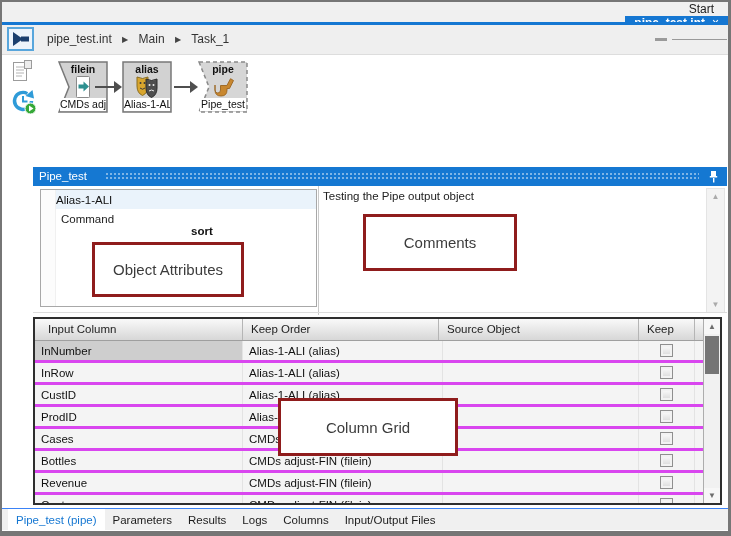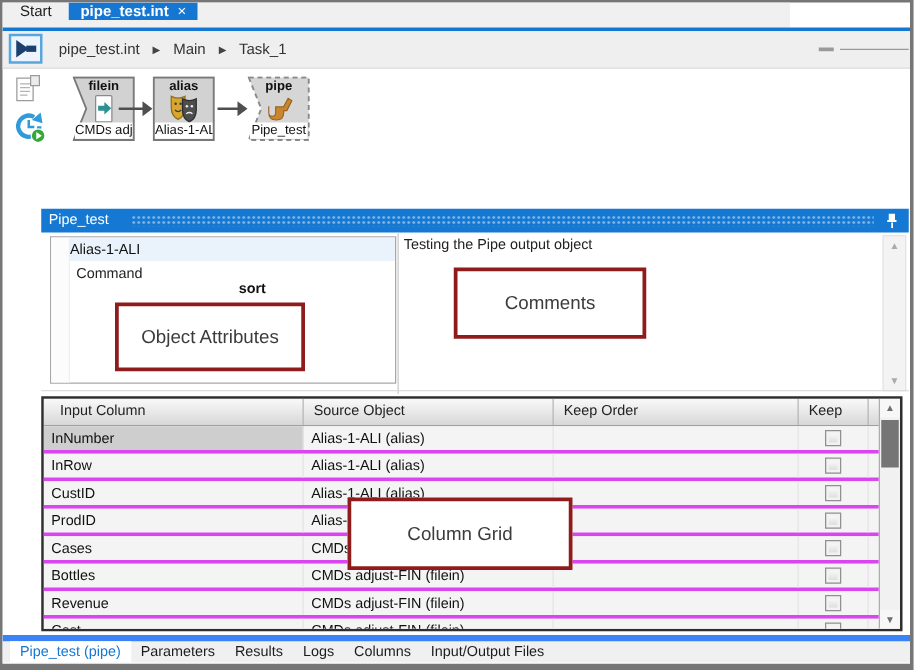--- a/index.html
+++ b/index.html
@@ -3,21 +3,21 @@
 <meta charset="utf-8">
 <style>
   html,body{margin:0;padding:0;background:#fff;}
   #window{
     position:relative;width:731px;height:536px;box-sizing:border-box;
     border:2px solid #767676;border-right-width:3px;border-bottom-width:5px;
     background:#fff;overflow:hidden;
     font-family:"Liberation Sans","DejaVu Sans",sans-serif;font-size:11.5px;color:#1a1a1a;
   }
   
-  .tabstrip{position:absolute;left:0;top:0;width:630px;height:20px;background:#f0f0f0;display:flex;align-items:flex-start;}
+  .tabstrip{position:absolute;left:0;top:0;width:726px;height:20px;background:#f0f0f0;display:flex;align-items:flex-end;flex-direction:column;}
   .doc-tab{display:flex;align-items:center;padding:0 14px;font-size:12px;color:#222;cursor:default;}
   .doc-tab.active{background:#1577d2;color:#fff;font-weight:bold;padding:0 9px;gap:7px;}
   .doc-tab .close{font-weight:normal;font-size:12px;line-height:1;}
   .tab-underline{position:absolute;left:0;top:20px;width:726px;height:3px;background:#1577d2;}
   
   .toolbar{position:absolute;left:0;top:23px;width:726px;height:29px;background:#efefef;border-bottom:1px solid #dddddd;}
   .run-btn{position:absolute;left:5px;top:2px;width:27px;height:24px;box-sizing:border-box;border:2px solid #58a6dc;background:#eef4fb;display:flex;align-items:center;justify-content:center;}
   .breadcrumb{position:absolute;left:45px;top:0;height:29px;line-height:29px;font-size:12px;color:#333;}
   .breadcrumb .sep{font-size:8px;color:#444;margin:0 7px;vertical-align:1px;}
   .win-dash{position:absolute;right:61px;top:13px;width:12px;height:3px;background:#9a9a9a;}
@@ -71,21 +71,21 @@
   .grid-sb .btn{position:absolute;left:0;right:0;height:15px;display:flex;align-items:center;justify-content:center;font-size:8px;color:#6e6e6e;background:#f7f7f7;}
   .grid-sb .btn.up{top:0;}
   .grid-sb .btn.down{bottom:0;}
   .grid-sb .thumb{position:absolute;left:1px;right:1px;top:17px;height:38px;background:#757575;}
   
   .anno{position:absolute;box-sizing:border-box;border:3px solid #8f1c1c;background:#fff;display:flex;align-items:center;justify-content:center;font-size:15px;color:#3c3c3c;z-index:20;}
   .anno.oa{left:90px;top:240px;width:152px;height:55px;}
   .anno.cm{left:361px;top:212px;width:154px;height:57px;}
   .anno.cg{left:276px;top:396px;width:180px;height:58px;}
   
-  .bottom-tabs{position:absolute;left:0;top:506px;width:726px;height:22px;background:#f0f0f0;border-top:5px solid #3b82f6;display:flex;align-items:stretch;padding-left:6px;box-sizing:border-box;}
+  .bottom-tabs{position:absolute;left:0;top:506px;width:726px;height:22px;background:#f0f0f0;border-top:1px solid #3b82f6;display:flex;align-items:stretch;padding-left:6px;box-sizing:border-box;}
   .btab{display:flex;align-items:center;padding:0 8px;color:#1c1c1c;cursor:default;}
   .btab.active{background:#fff;color:#1577d2;}
 </style>
 </head>
 <body>
 
 <div id="window">
 
   <div class="tabstrip">
     <div class="doc-tab">
@@ -217,22 +217,22 @@
     <div class="btn up">▲</div>
     <div class="btn down">▼</div>
   </div>
 
   <div class="divider-h"></div>
 
   <div class="grid">
     <div class="grid-main">
       <div class="ghead">
         <div class="hc c1">Input Column</div>
+        <div class="hc c3">Keep Order</div>
         <div class="hc c2">Source Object</div>
-        <div class="hc c3">Keep Order</div>
         <div class="hc c4">Keep</div>
         <div class="hc c5"></div>
       </div>
 
       <div class="grow">
         <div class="c c1 sel">InNumber</div>
         <div class="c c2">Alias-1-ALI (alias)</div>
         <div class="c c3"></div>
         <div class="c c4">
             <span class="cb"></span>

